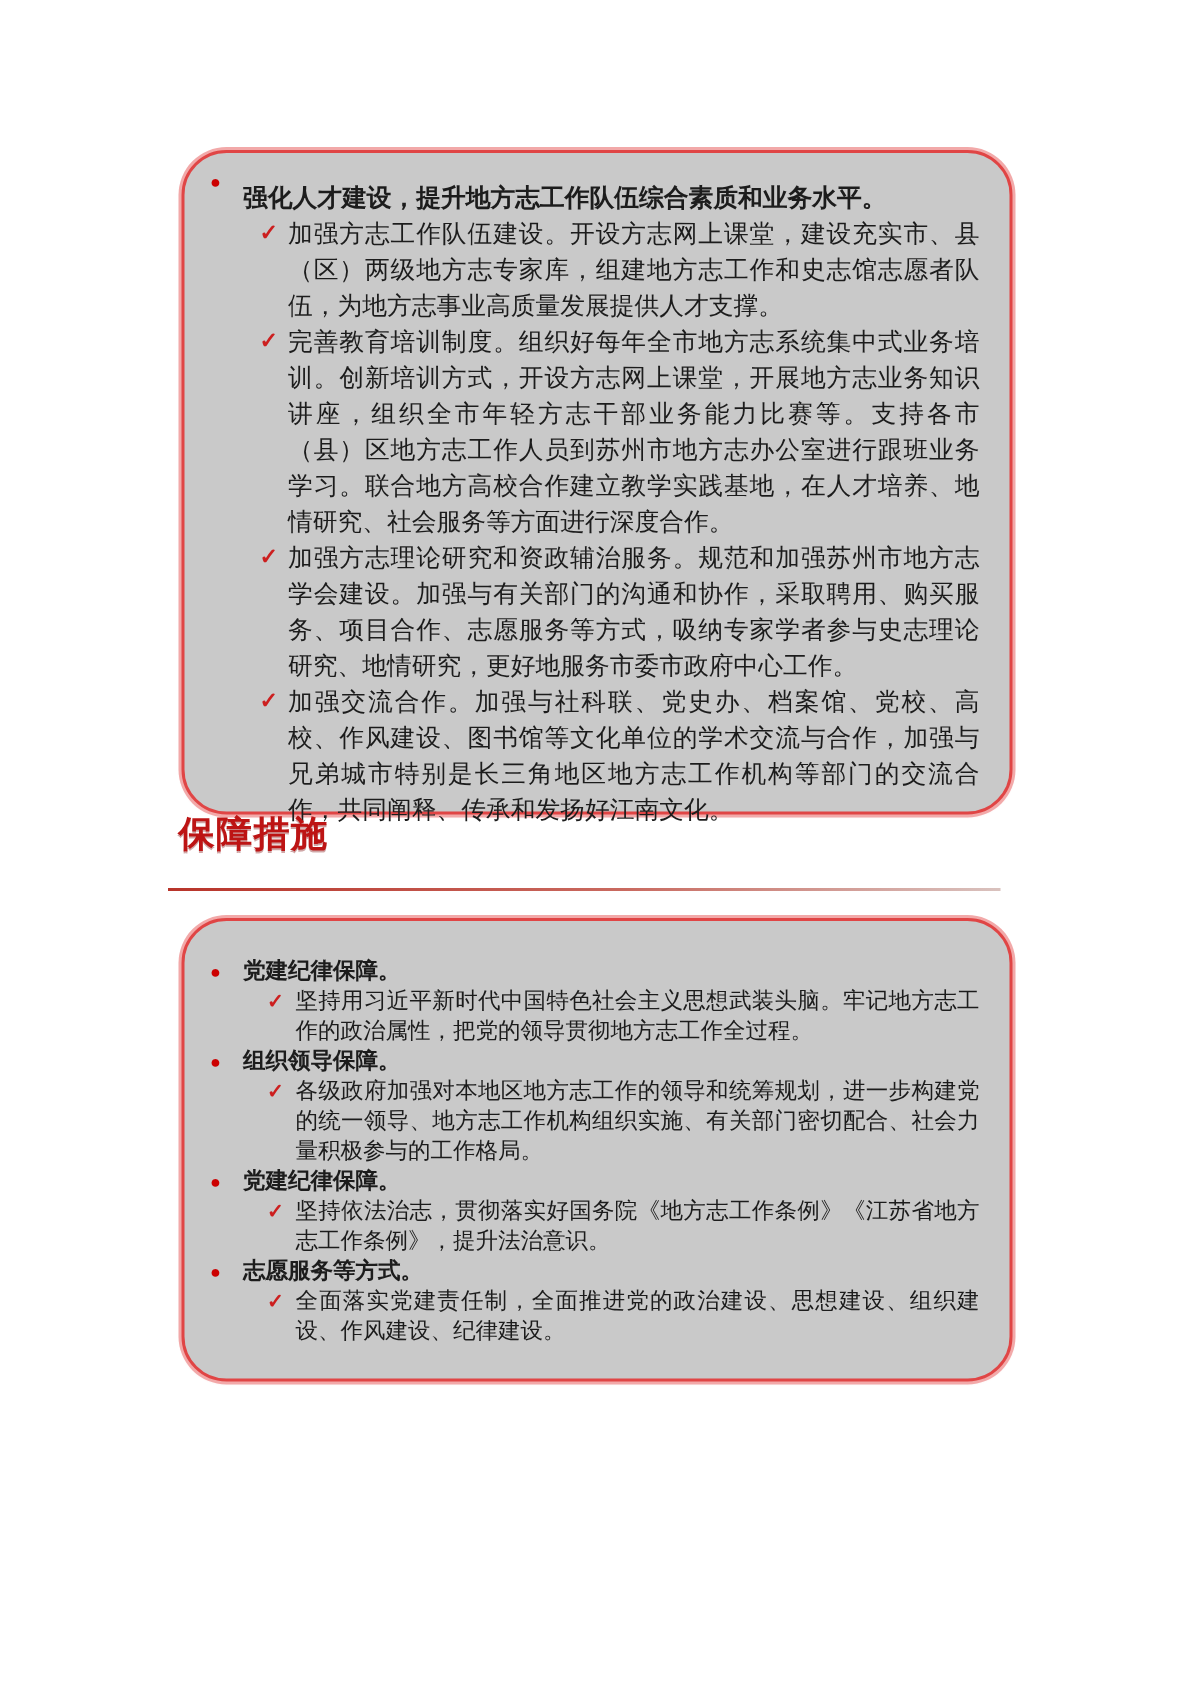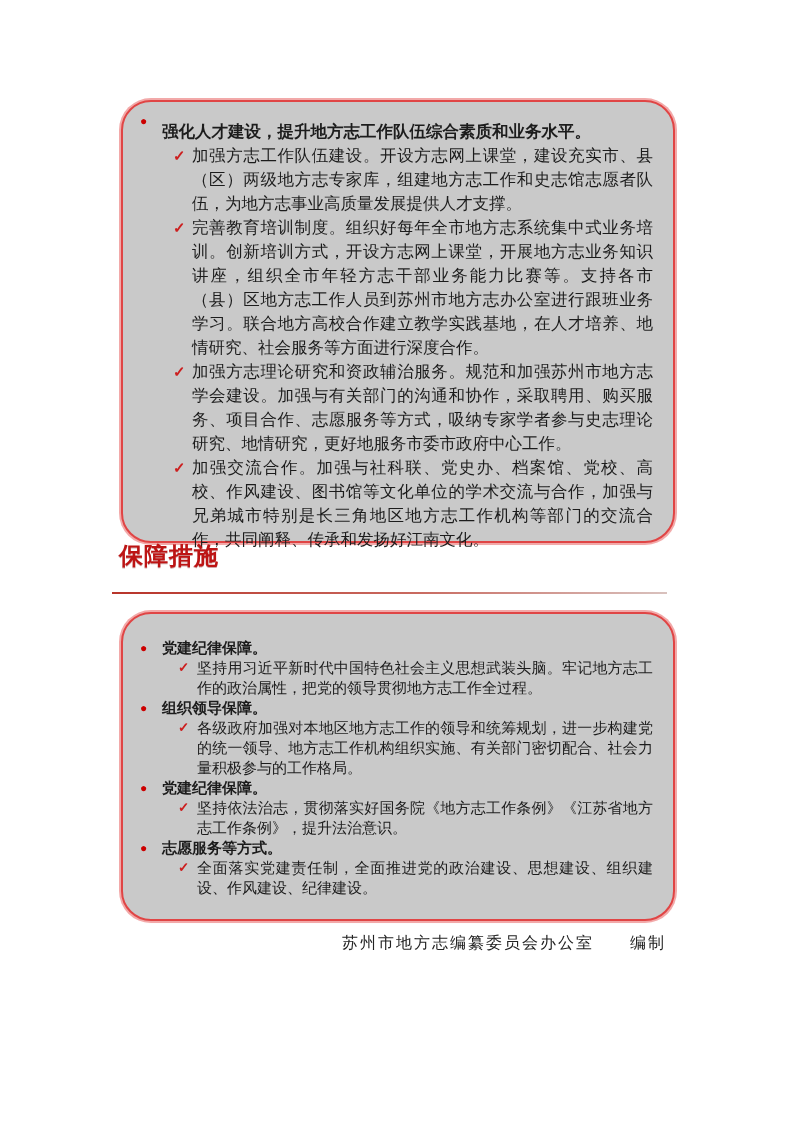--- a/index.html
+++ b/index.html
@@ -102,15 +102,14 @@
       <span class="dot">●</span>
       <span class="b2-lead">志愿服务等方式。</span>
     </div>
     <div class="check-row">
       <span class="check">✓</span>
       <span class="sub-text">全面落实党建责任制，全面推进党的政治建设、思想建设、组织建设、作风建设、纪律建设。</span>
     </div>
 
   </div>
 
-  <div class="footer-line">苏州市地方志编纂委员会办公室　　编制</div>
 
 </div>
 
 </body></html>

